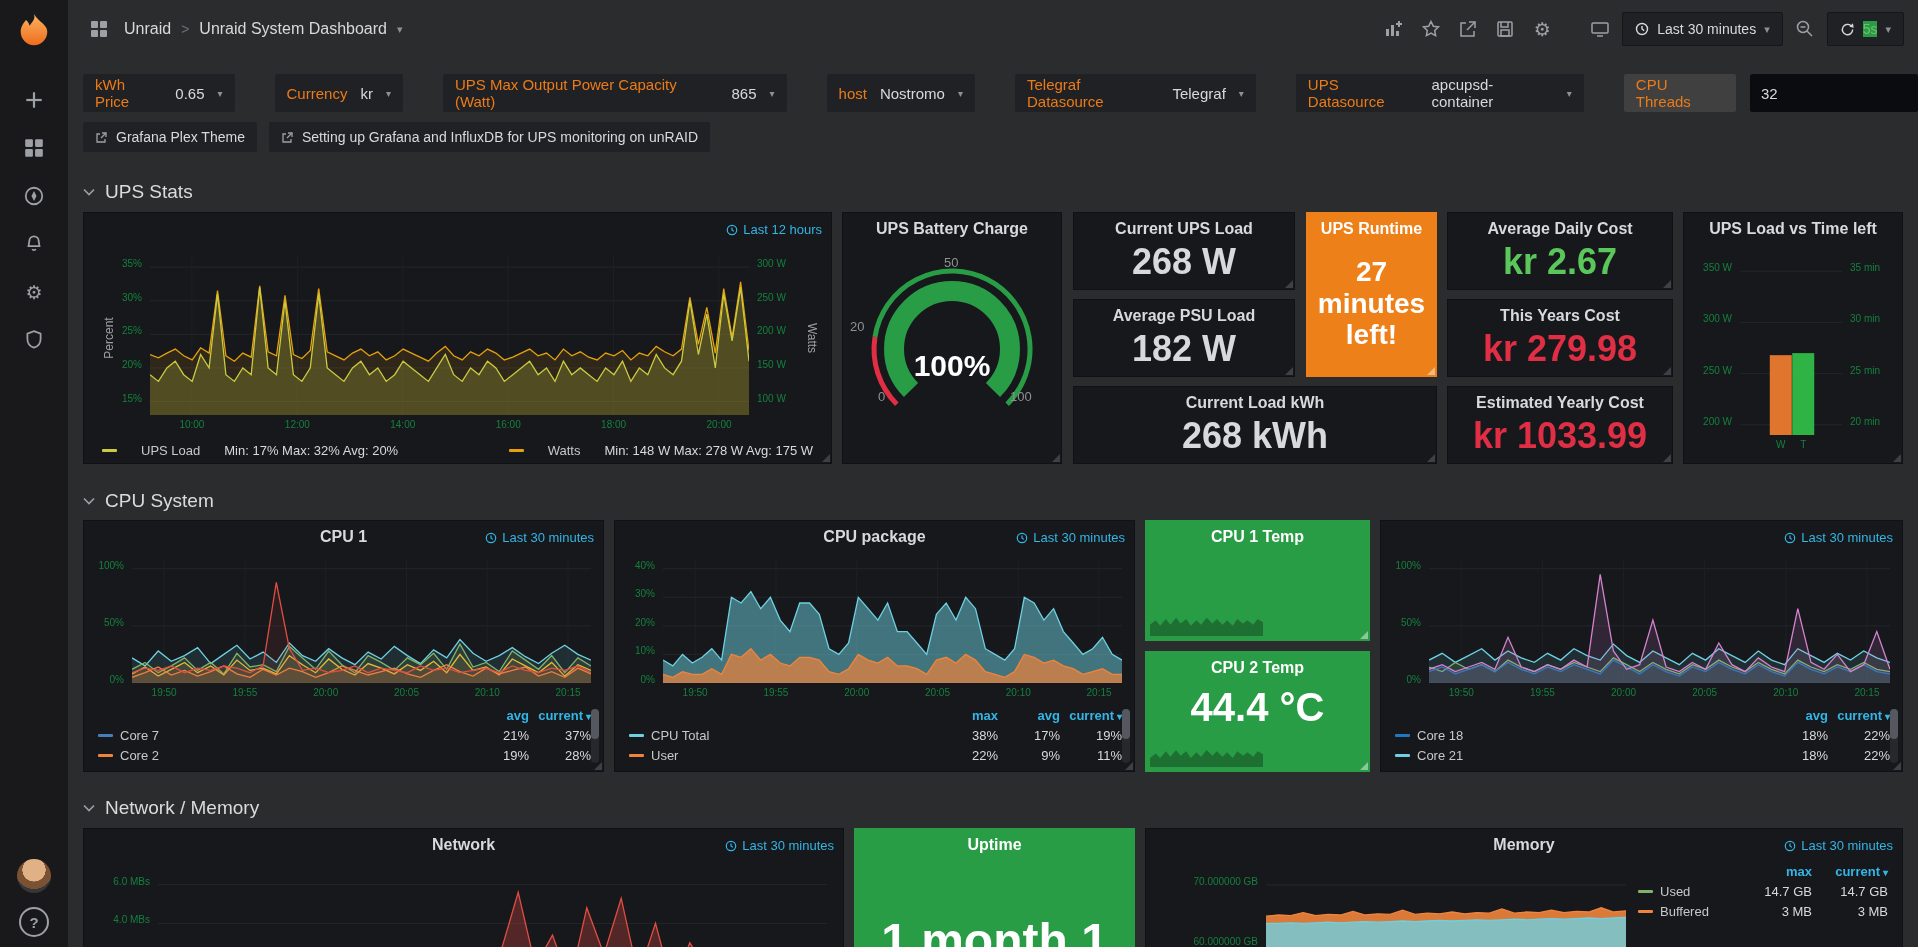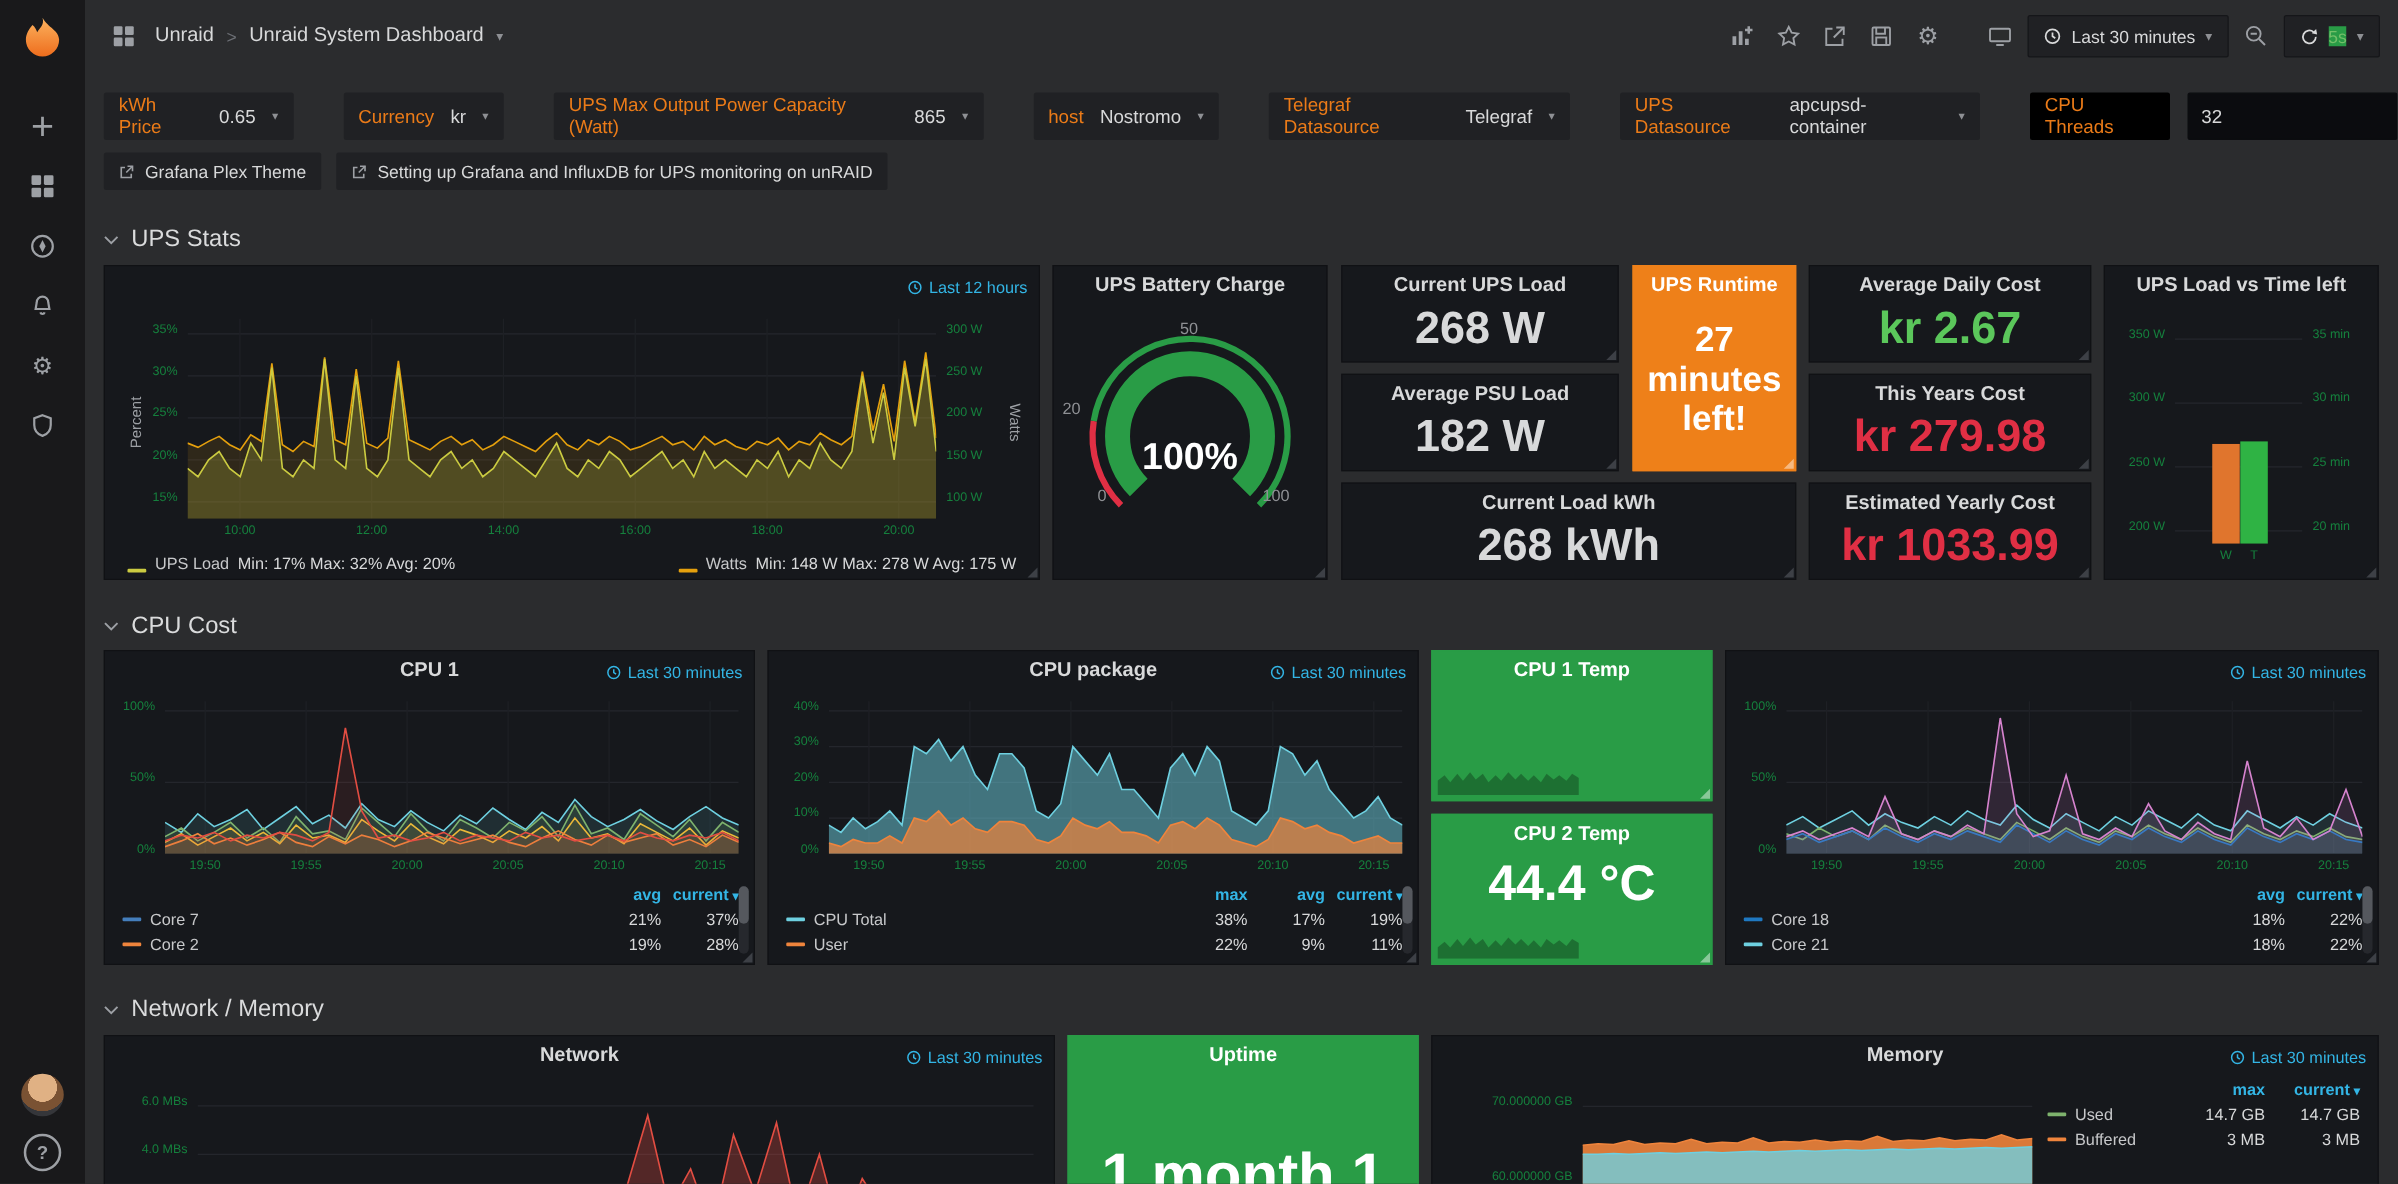--- a/index.html
+++ b/index.html
@@ -39,21 +39,21 @@
   .panel{position:absolute;background:#16181c;border:1px solid #101114;box-sizing:border-box}
   .panel:after{content:"";position:absolute;right:1px;bottom:1px;border-left:8px solid transparent;border-bottom:8px solid #3d4046}
   .green:after,.orange:after{border-bottom-color:rgba(255,255,255,.45)}
   .p-title{position:absolute;top:7px;left:0;right:0;text-align:center;font-size:16px;font-weight:600;color:#d8d9da;cursor:pointer;z-index:2}
   .p-time{position:absolute;top:9px;right:9px;display:flex;gap:5px;align-items:center;color:#33b5e5;font-size:13px;z-index:3}
   .chart{position:absolute}
   .tick{position:absolute;font-size:10px;color:#15803d;white-space:nowrap}
   .axis-title{position:absolute;font-size:12px;color:#9da0a5}
   
   .legend-inline{position:absolute;left:18px;right:18px;bottom:5px;display:flex;justify-content:space-between;font-size:13px;color:#d8d9da}
-  .leg{display:flex;align-items:flex-end;gap:7px}
+  .leg{display:flex;align-items:center;gap:24px}
   .lg-nm{color:#c7c8ca}
   .lg-dash{display:inline-block;width:15px;height:3px;border-radius:1px}
   .legend-table{position:absolute;left:14px;right:12px;bottom:4px;font-size:13px}
   .lg-row{display:flex;align-items:center;height:20px}
   .lg-head .lg-col{color:#33b5e5;font-weight:600}
   .lg-name{flex:1;display:flex;gap:7px;align-items:center;color:#c7c8ca;cursor:pointer}
   .lg-col{width:var(--colw,62px);text-align:right;color:#d8d9da}
   .sortc{color:#33b5e5;font-size:10px;margin-left:3px}
   .lg-scroll{position:absolute;right:4px;bottom:8px;width:8px;height:54px;background:#26282d;border-radius:4px}
   .lg-scroll i{display:block;width:8px;height:30px;background:#55585e;border-radius:4px}
@@ -231,21 +231,21 @@
     <span class="var-label">Telegraf Datasource</span>
     <span class="var-value">Telegraf</span>
     <span class="var-caret">▾</span>
   </div>
   <div class="var-chip">
     <span class="var-label">UPS Datasource</span>
     <span class="var-value">apcupsd-container</span>
     <span class="var-caret">▾</span>
   </div>
   <div class="var-chip" style="background:none;padding:0;gap:14px">
-    <span class="var-label" style="background:#000000;height:38px;display:flex;align-items:center;padding:0 12px;border-radius:2px">CPU Threads</span>
+    <span class="var-label" style="background:#404040;height:38px;display:flex;align-items:center;padding:0 12px;border-radius:2px">CPU Threads</span>
     <input class="var-input" value="32" style="">
   </div>
 </div>
 
 <div id="links">
   <div class="dash-link">
     <svg width="13" height="13" viewBox="0 0 13 13" fill="none" stroke="currentColor" stroke-width="1.3">
         <path d="M5 3H2v8h8V8"></path>
         <path d="M7 2h4v4"></path>
         <line x1="11" y1="2" x2="6" y2="7"></line>
@@ -265,21 +265,21 @@
 <div class="row-head" style="left:83px;top:181px">
   <svg width="12" height="8" viewBox="0 0 12 8" fill="none" stroke="currentColor" stroke-width="1.6">
       <polyline points="1,1.5 6,6.5 11,1.5"></polyline>
     </svg>
   <span>UPS Stats</span>
 </div>
 <div class="row-head" style="left:83px;top:490px">
   <svg width="12" height="8" viewBox="0 0 12 8" fill="none" stroke="currentColor" stroke-width="1.6">
       <polyline points="1,1.5 6,6.5 11,1.5"></polyline>
     </svg>
-  <span>CPU Cost</span>
+  <span>CPU System</span>
 </div>
 <div class="row-head" style="left:83px;top:797px">
   <svg width="12" height="8" viewBox="0 0 12 8" fill="none" stroke="currentColor" stroke-width="1.6">
       <polyline points="1,1.5 6,6.5 11,1.5"></polyline>
     </svg>
   <span>Network / Memory</span>
 </div>
 
 <section class="panel" style="left:83px;top:212px;width:749px;height:252px">
   <div class="p-time">

